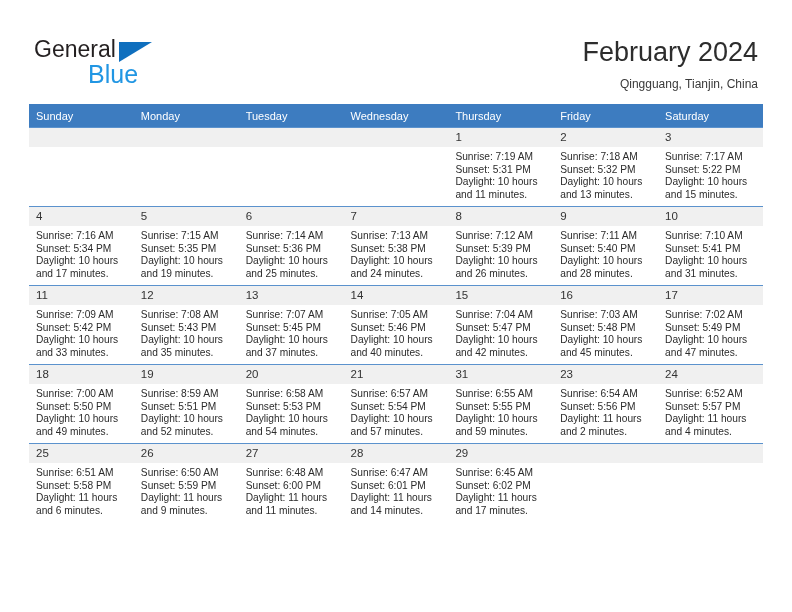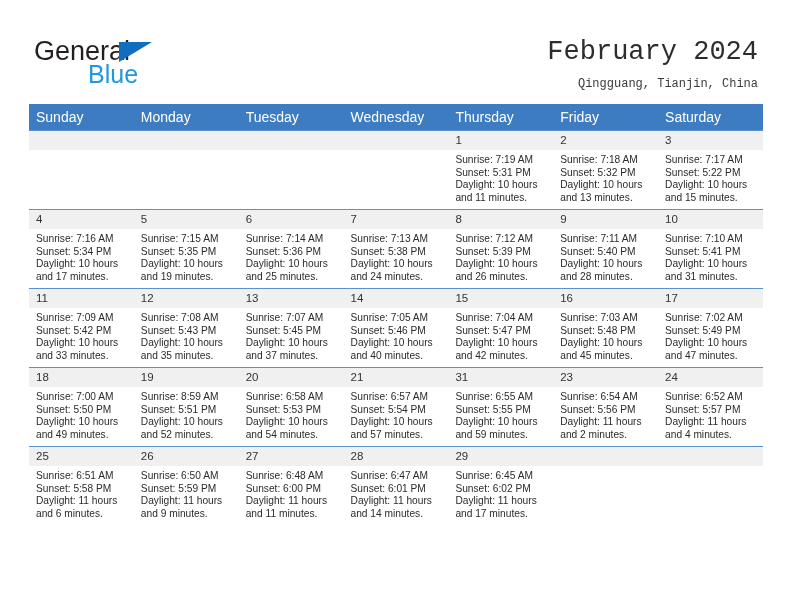--- a/index.html
+++ b/index.html
@@ -33,21 +33,21 @@
     position: absolute;
     left: 34px;
     top: 36px;
     width: 200px;
     height: 56px;
   }
   .logo-general {
     position: absolute;
     left: 0;
     top: 0;
-    font-size: 27px;
+    font-size: 23px;
     letter-spacing: 0px;
     color: #231f20;
     font-family: "Liberation Sans", sans-serif;
   }
   .logo-triangle {
     position: absolute;
     left: 85px;
     top: 6px;
     width: 0;
     height: 0;
@@ -60,21 +60,20 @@
     top: 24px;
     font-size: 25px;
     color: #2196e3;
     font-family: Liberation Sans, sans-serif;
   }
   .title-block {
     position: absolute;
     right: 34px;
     top: 36px;
     text-align: right;
-    font-family: Liberation Mono, monospace;
   }
   .cal-title {
     font-size: 27px;
     color: #2d2d2d;
     line-height: 32px;
     white-space: nowrap;
     font-weight: normal;
     margin: 0;
   }
   .cal-subtitle {
@@ -90,21 +89,21 @@
     position: absolute;
     left: 29px;
     top: 104px;
     width: 734px;
     border-collapse: collapse;
     table-layout: fixed;
   }
   .calendar th {
     background: #3d7cc0;
     color: #ffffff;
-    font-size: 14px;
+    font-size: 11px;
     font-weight: normal;
     text-align: left;
     padding: 5px 0 5px 7px;
     height: 13px;
     border: none;
   }
   .calendar td {
     vertical-align: top;
     width: 104.85px;
     height: 78px;

